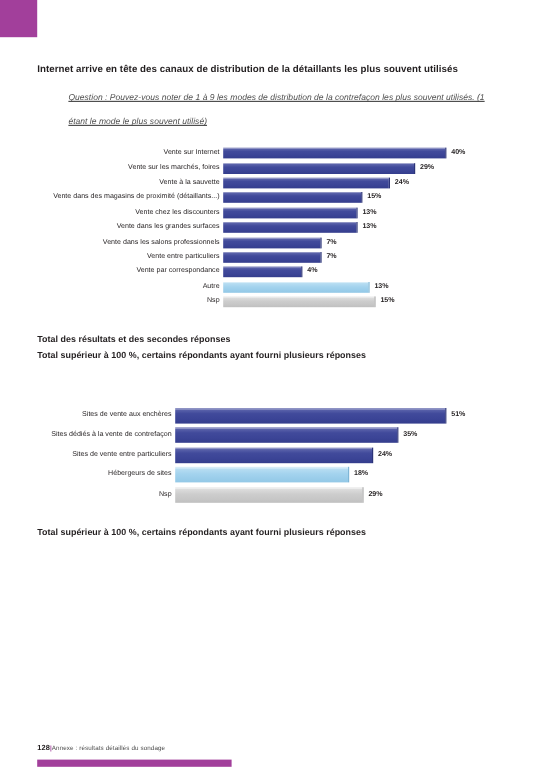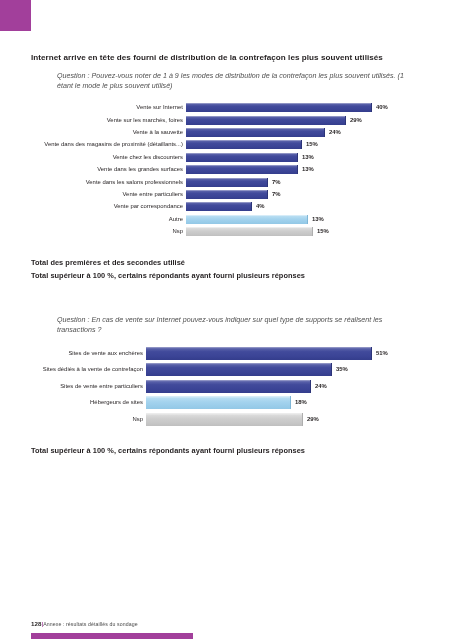--- a/index.html
+++ b/index.html
@@ -66,24 +66,25 @@
     font-weight: bold;
     line-height: 12.2px;
     margin: 0;
     letter-spacing: 0.05px;
     color: #231f20;
   }
 
   p.question {
     font-size: 7.1px;
     font-style: italic;
-    line-height: 10px;
+    line-height: 20px;
     margin: 7px 0 0 26px;
     color: #4f4f4f;
     letter-spacing: 0.02px;
+    text-decoration: underline;
   }
 
   p.note {
     font-size: 7.4px;
     font-weight: bold;
     line-height: 13px;
     margin: 0;
     letter-spacing: 0.04px;
     color: #231f20;
   }
@@ -158,21 +159,21 @@
   #chart-two .chart-row .value { line-height: 13px; }
   #chart-two .chart-row .cat-label { line-height: 13px; }
 </style>
 </head>
 <body>
 
 <div class="corner-block"></div>
 
 <div class="content">
 
-  <h2 class="section-heading">Internet arrive en tête des fourni de distribution de la contrefaçon les plus souvent utilisés</h2>
+  <h2 class="section-heading">Internet arrive en tête des canaux de distribution de la détaillants les plus souvent utilisés</h2>
 
   <p class="question">Question : Pouvez-vous noter de 1 à 9 les modes de distribution de la contrefaçon les plus souvent utilisés. (1 étant le mode le plus souvent utilisé)</p>
 
   <div class="chart" id="chart-one">
       <div class="chart-row">
         <div class="cat-label">Vente sur Internet</div>
         <div class="bar-area">
           <div class="bar blue" style="width: 186px;"></div>
           <div class="value" style="left: 190px;">40%</div>
         </div>
@@ -244,27 +245,26 @@
         <div class="cat-label">Nsp</div>
         <div class="bar-area">
           <div class="bar gray" style="width: 127px;"></div>
           <div class="value" style="left: 131px;">15%</div>
         </div>
       </div>
     </div>
 
   <div style="height:16px"></div>
 
-  <p class="note">Total des premières et des secondes utilisé</p>
+  <p class="note">Total des résultats et des secondes réponses</p>
   <p class="note">Total supérieur à 100 %, certains répondants ayant fourni plusieurs réponses</p>
 
   <div style="height:26px"></div>
 
 
-  <p class="question">Question : En cas de vente sur Internet pouvez-vous indiquer sur quel type de supports se réalisent les transactions ?</p>
 
   <div class="chart" id="chart-two">
       <div class="chart-row">
         <div class="cat-label">Sites de vente aux enchères</div>
         <div class="bar-area">
           <div class="bar blue" style="width: 226px;"></div>
           <div class="value" style="left: 230px;">51%</div>
         </div>
       </div>
       <div class="chart-row">

